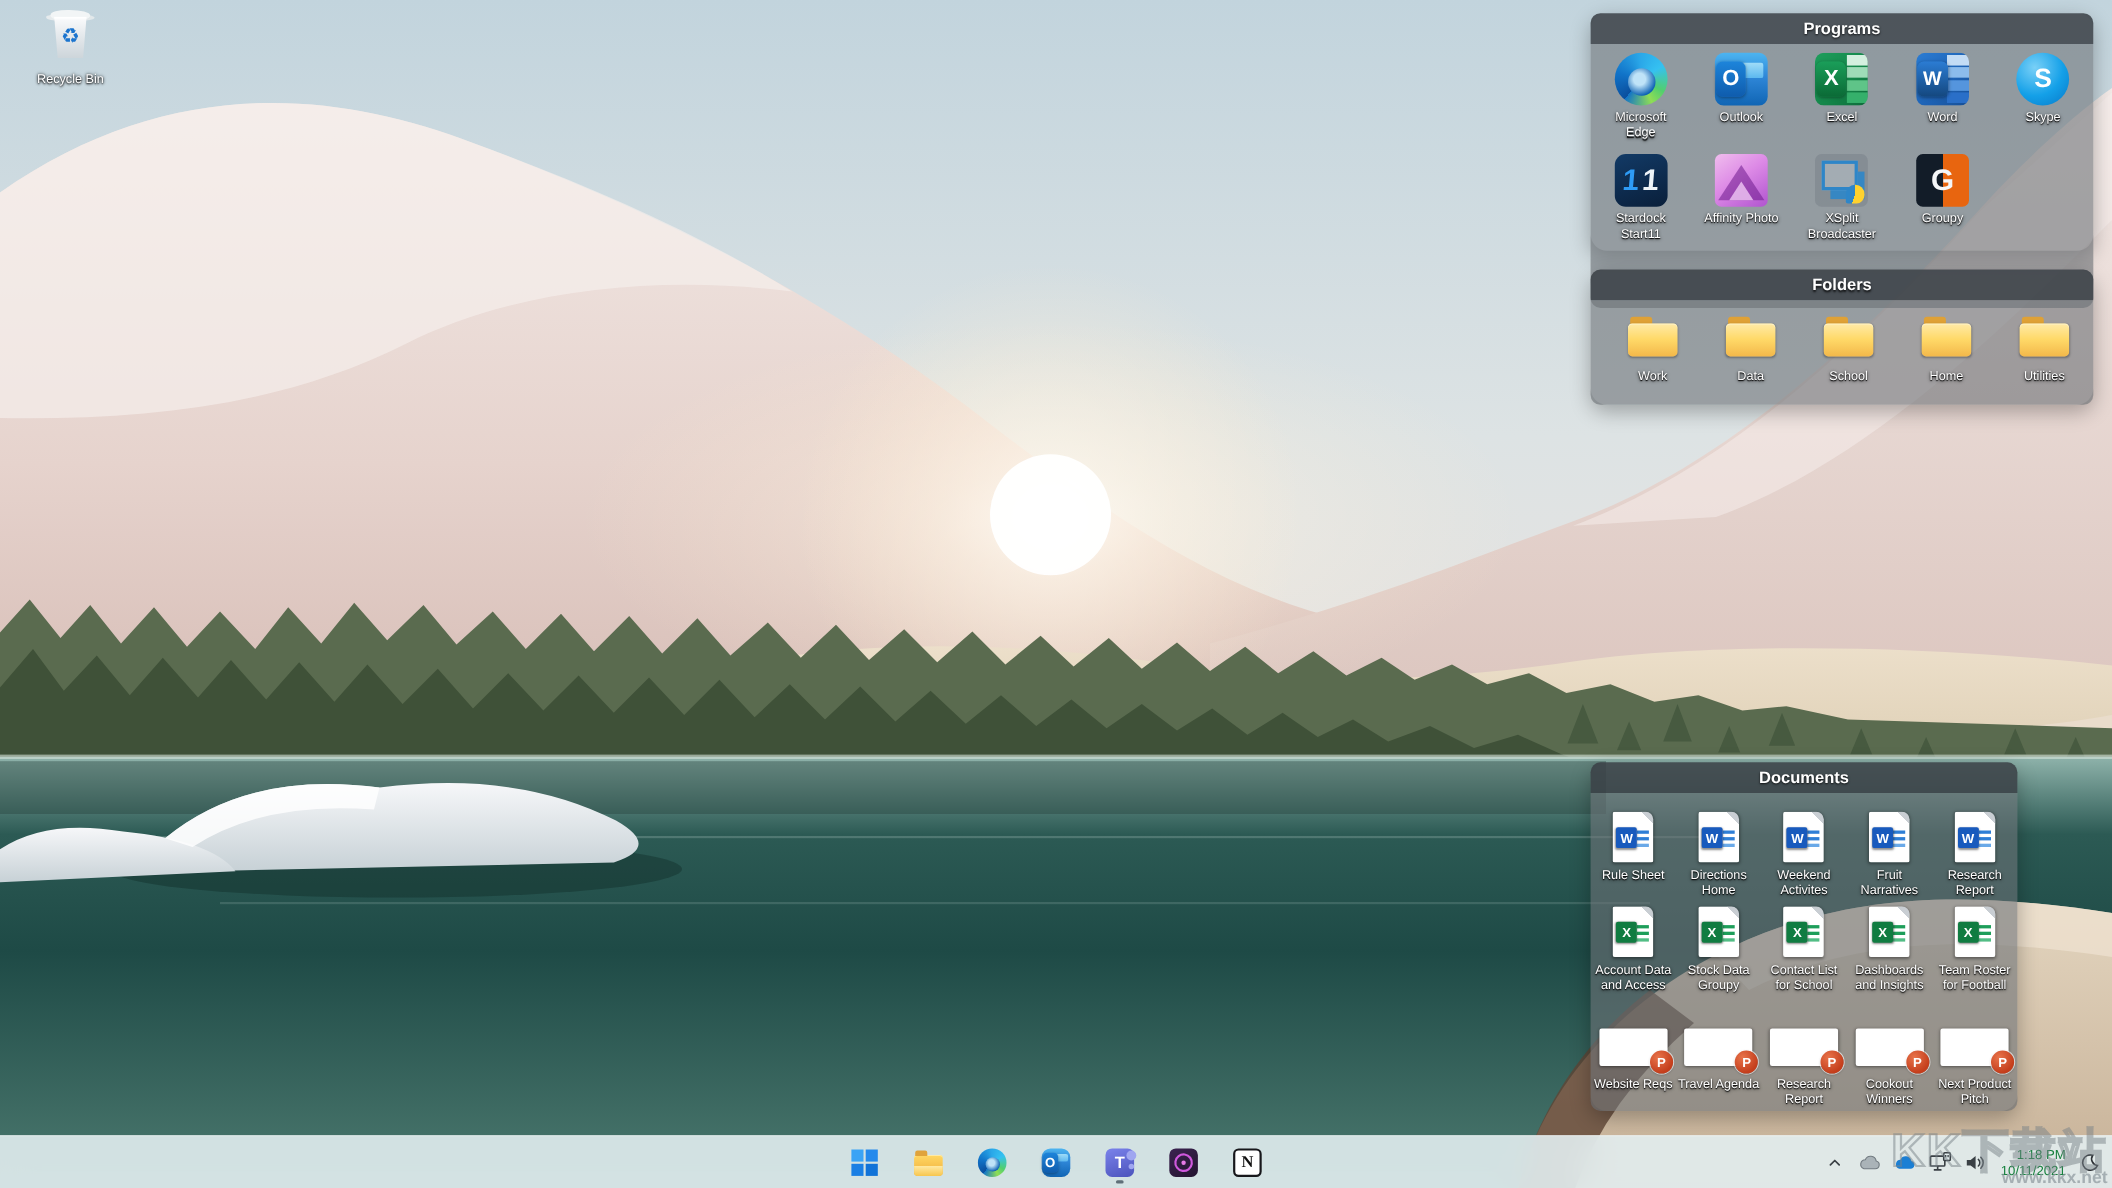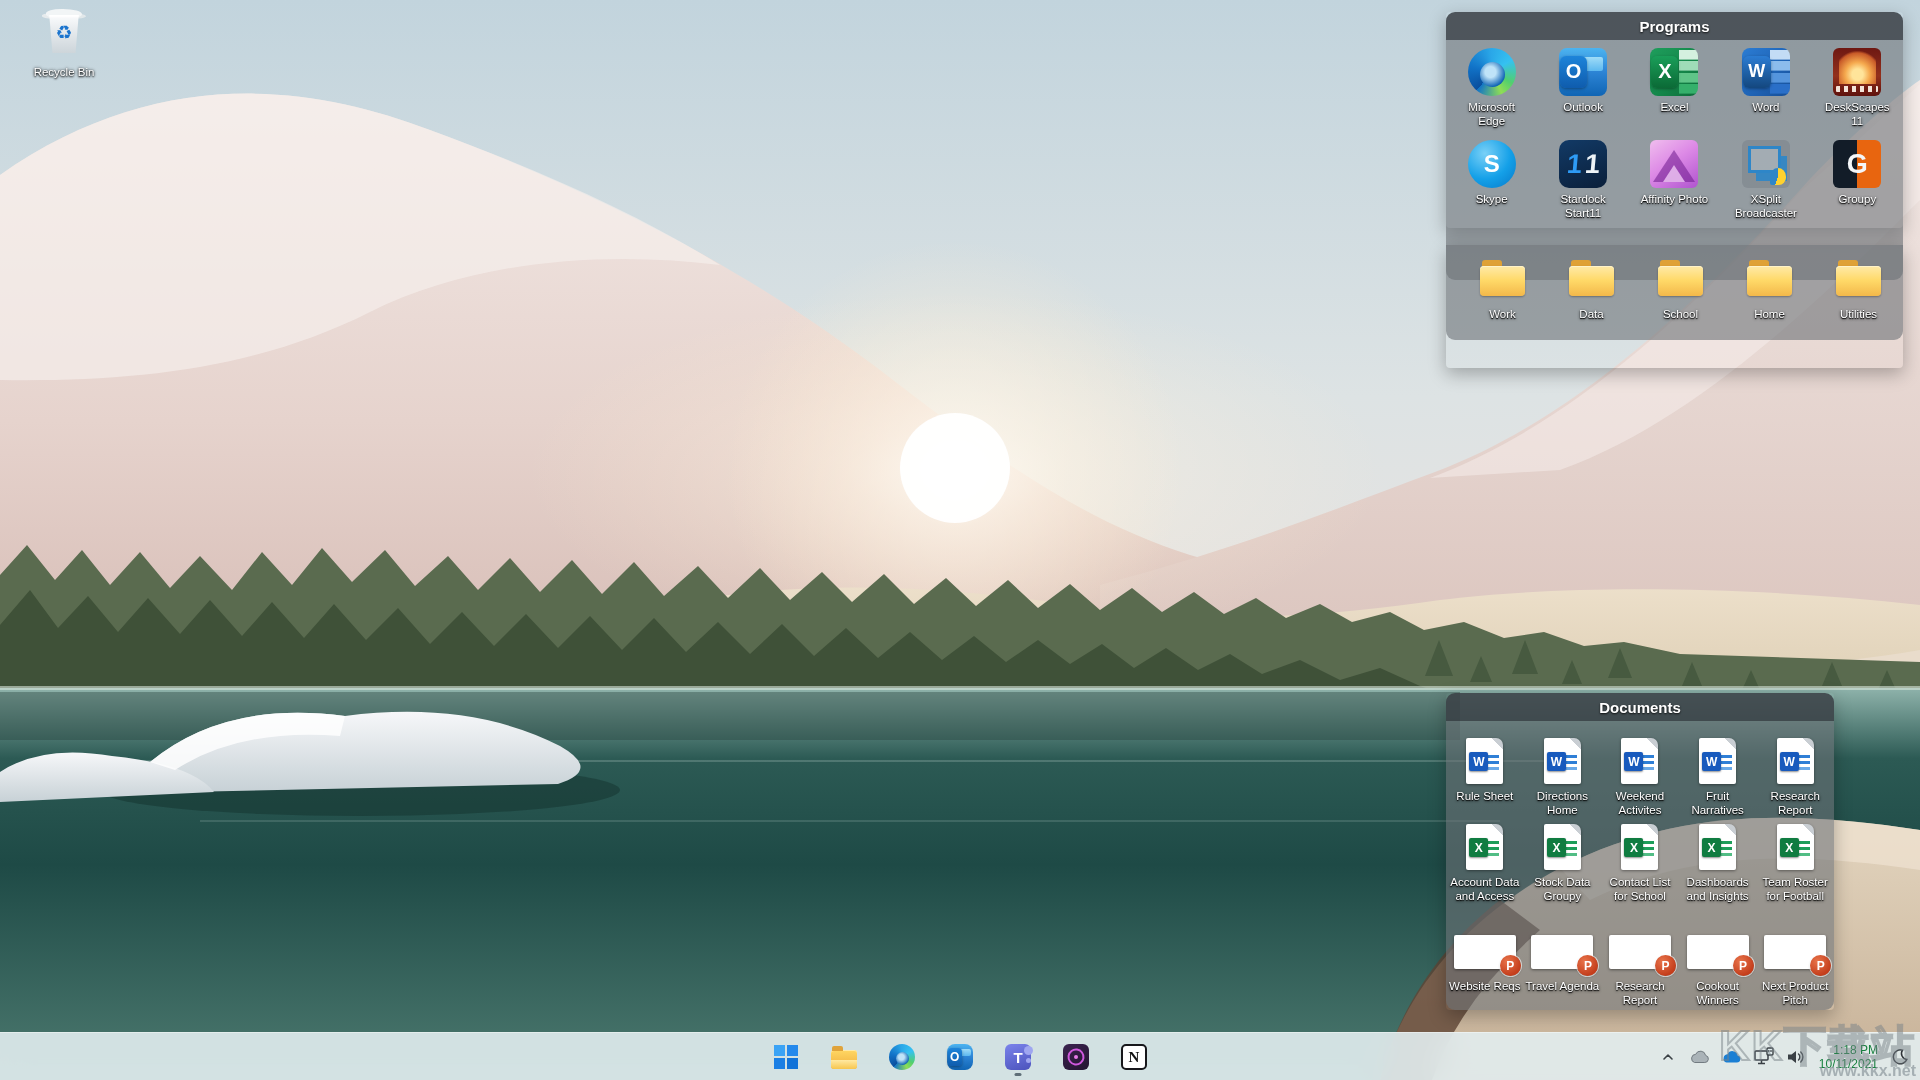--- a/index.html
+++ b/index.html
@@ -16,21 +16,21 @@
     clip-path:polygon(4% 0,96% 0,86% 100%,14% 100%);
     background:linear-gradient(180deg,#fbfcfd 0%,#e7ebee 40%,#cdd5da 100%);
     box-shadow:inset 0 2px 2px #fff; }
   .bin-paper { position:absolute; left:2px; top:1px; width:36px; height:10px;
     background:#f2f5f6; border-radius:45% 55% 50% 50%;
     box-shadow:6px 2px 0 -2px #e2e8ea, -6px 2px 0 -2px #e6ebed; }
   .bin-sym { position:absolute; left:0; right:0; top:13px; text-align:center; font-size:19px; color:#1b74ce; }
   .desk-label { margin-top:12px; font-size:11.5px; color:#fff; text-shadow:0 1px 2px #000,0 0 3px rgba(0,0,0,.85); }
 
   
-  .fence { position:absolute; z-index:2; border-radius:4px; box-shadow:0 6px 18px rgba(0,0,0,.28); }
+  .fence { position:absolute; z-index:2; border-radius:15px; box-shadow:0 6px 18px rgba(0,0,0,.28); }
   .fence-header { height:28px; border-radius:9px 9px 0 0; background:rgba(58,64,70,.86);
     display:flex; align-items:center; justify-content:center;
     color:#fff; font-size:15px; font-weight:700; text-shadow:0 1px 2px rgba(0,0,0,.85); }
   .fence-body { background:rgba(108,113,118,.60); border-radius:0 0 9px 9px;
     display:grid; grid-template-columns:repeat(5,1fr); }
   .fence-programs  { left:1446px; top:12px;  width:457px; height:216px; }
   .fence-programs  .fence-body { height:240px; padding-top:8px;  grid-template-rows:92px 88px; }
   .fence-folders   { left:1446px; top:245px; width:457px; height:123px; }
   .fence-folders   .fence-body { height:95px;  padding-top:10px; grid-template-rows:85px;padding-left:12px; }
   .fence-documents { left:1446px; top:693px; width:388px; height:317px; }
@@ -291,24 +291,20 @@
     </div>
     <div class="fi">
       <div class="fic ic-excelapp"></div>
       <div class="fil">Excel</div>
     </div>
     <div class="fi">
       <div class="fic ic-wordapp"></div>
       <div class="fil">Word</div>
     </div>
     <div class="fi">
-      <div class="fic ic-deskscapes"></div>
-      <div class="fil">DeskScapes 11</div>
-    </div>
-    <div class="fi">
       <div class="fic ic-skype"></div>
       <div class="fil">Skype</div>
     </div>
     <div class="fi">
       <div class="fic ic-start11"></div>
       <div class="fil">Stardock Start11</div>
     </div>
     <div class="fi">
       <div class="fic ic-affinity"></div>
       <div class="fil">Affinity Photo</div>
@@ -318,20 +314,23 @@
       <div class="fil">XSplit Broadcaster</div>
     </div>
     <div class="fi">
       <div class="fic ic-groupy"></div>
       <div class="fil">Groupy</div>
     </div>
   </div>
 </div>
 
 <div class="fence fence-folders">
+  <div class="fence-header">
+    <span>Folders</span>
+  </div>
   <div class="fence-body">
     <div class="fi">
       <div class="fic ic-folder"></div>
       <div class="fil">Work</div>
     </div>
     <div class="fi">
       <div class="fic ic-folder"></div>
       <div class="fil">Data</div>
     </div>
     <div class="fi">

